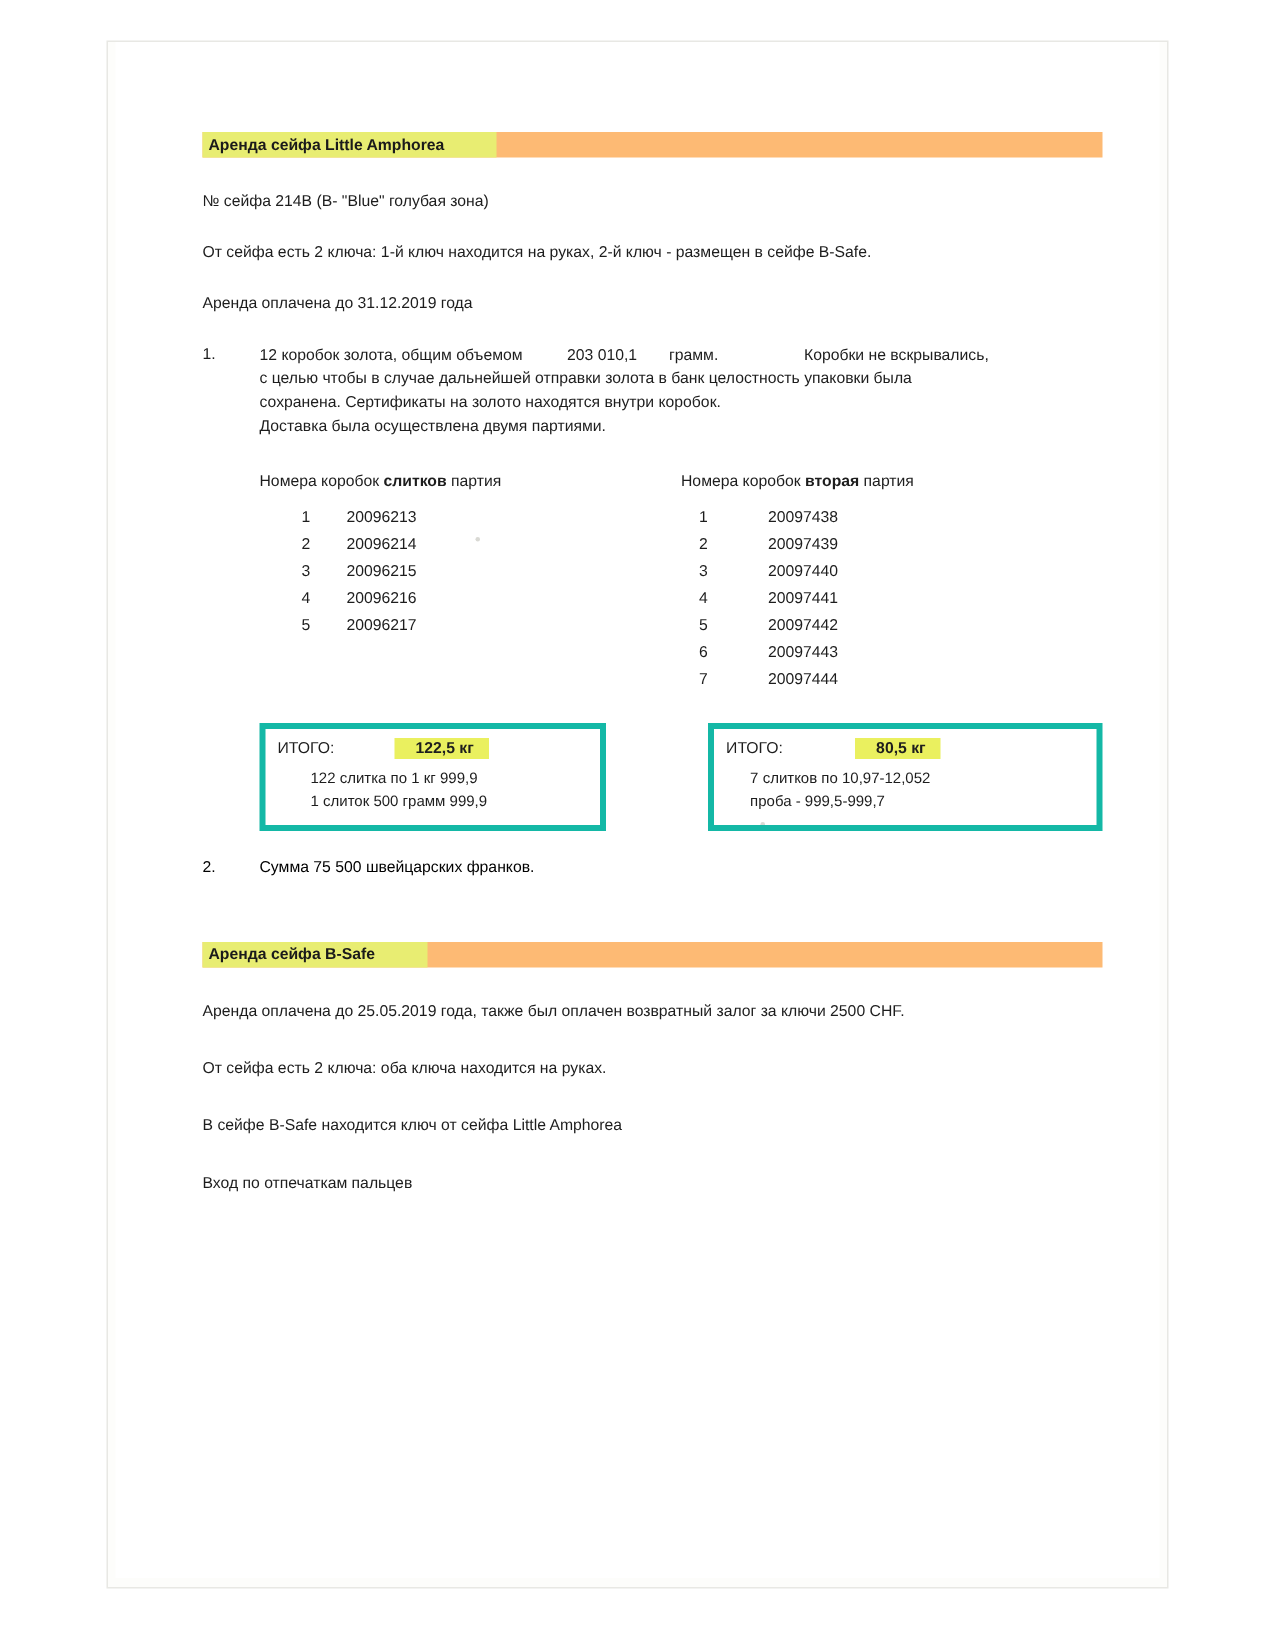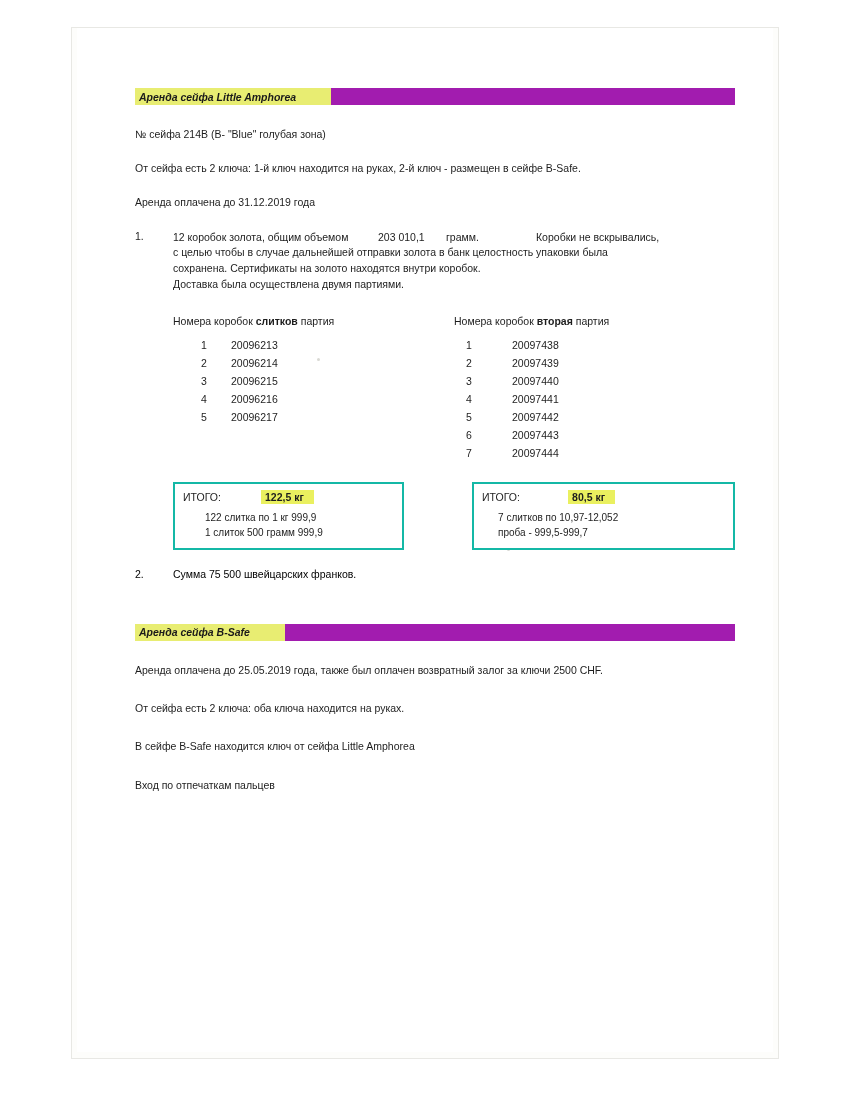--- a/index.html
+++ b/index.html
@@ -58,23 +58,22 @@
   }
   .content {
     position: absolute;
     left: 58px;
     top: 60px;
     width: 600px;
   }
   .section-bar {
     position: relative;
     height: 17px;
-    background: #a21caf;
+    background: #fdba74;
     margin-bottom: 22px;
-    font-style: italic;
   }
   .section-bar .hl {
     position: absolute;
     left: 0;
     top: 0;
     height: 17px;
     background: #e8ed72;
     display: flex;
     align-items: center;
     padding-left: 4px;
@@ -147,37 +146,37 @@
   .col .box-row .val { }
   .col.left .box-row .idx { padding-left: 28px; }
   .col.right .box-row .idx { padding-left: 12px; }
 
   .totals {
     display: flex;
     margin-top: 20px;
     margin-left: 38px;
   }
   .total-box {
-    border: 2px solid #14b8a6;
+    border: 4px solid #14b8a6;
     box-sizing: border-box;
     padding: 6px 8px 7px 8px;
   }
   .total-box.left { width: 232px; margin-right: 68px; }
   .total-box.right { width: 264px; }
   .total-top {
     display: flex;
     align-items: center;
     font-size: 10.5px;
     color: #1d1d1d;
     margin-bottom: 6px;
   }
   .total-top .lbl { width: 78px; }
   .total-top .amt {
     background: #eaf05f;
-    padding: 1px 10px 1px 4px;
+    padding: 1px 10px 1px 14px;
     font-weight: 600;
   }
   .total-box.right .total-top .lbl { width: 86px; }
   .total-sub {
     font-size: 10px;
     color: #1d1d1d;
     line-height: 1.55;
     padding-left: 22px;
   }
   .total-box.right .total-sub { padding-left: 16px; }

